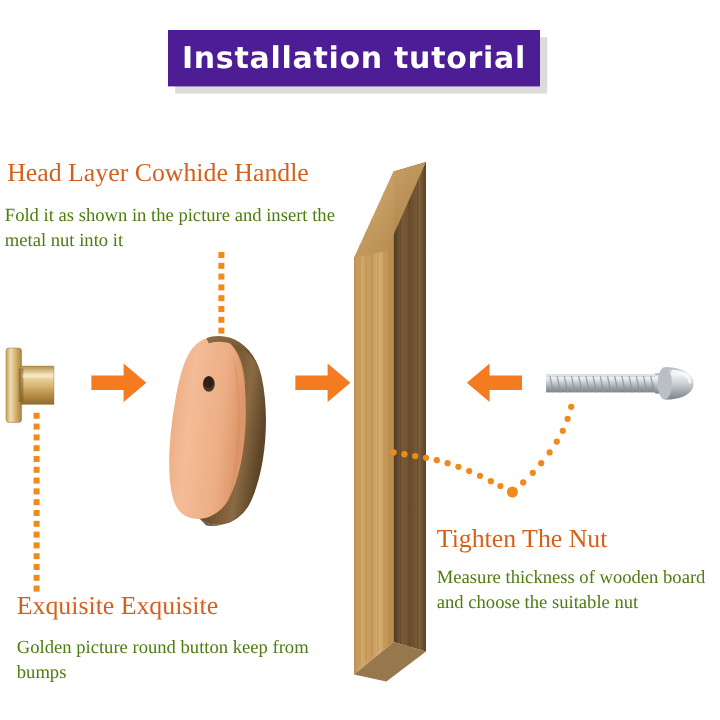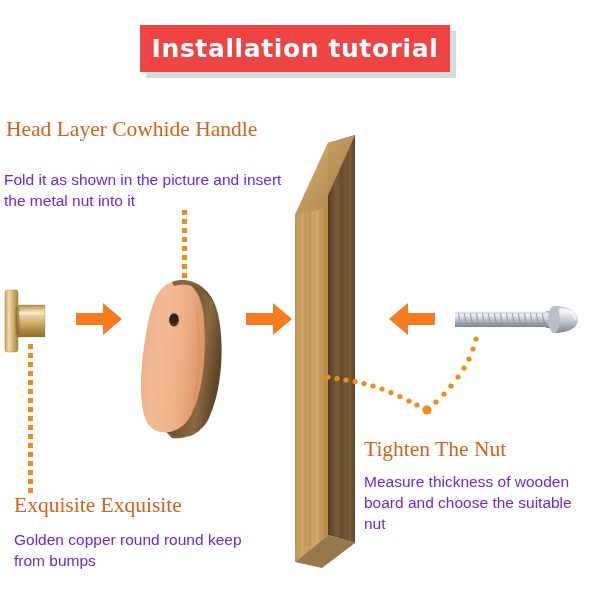--- a/index.html
+++ b/index.html
@@ -13,21 +13,21 @@
   }
   #stage{position:relative;width:600px;height:600px;overflow:hidden;background:#fff;}
 
   
   .banner-shadow{
     position:absolute;left:146px;top:31px;width:310px;height:47px;
     background:#bdbdbd;opacity:.55;
   }
   .banner{
     position:absolute;left:140px;top:25px;width:310px;height:47px;
-    background:#ef4444;
+    background:#4c1d95;
     display:flex;align-items:center;justify-content:center;
   }
   .banner-text{
     font-family:"DejaVu Sans", sans-serif;
     font-weight:bold;
     font-size:25px;
     letter-spacing:.6px;
     color:#ffffff;
     white-space:nowrap;
     line-height:1;
@@ -37,27 +37,27 @@
   .head{
     position:absolute;
     color:#D4601C;
     font-size:21.5px;
     font-family:"Liberation Serif", serif;
     white-space:nowrap;
     line-height:1.1;
   }
   .body-txt{
     position:absolute;
-    color:#6d28d9;
+    color:#4d7c0f;
     font-size:15.5px;
-    font-family:Liberation Sans, sans-serif;
+    font-family:Liberation Serif, serif;
     line-height:1.35;
   }
 
-  #t1-head{left:6px;top:118px;}
+  #t1-head{left:6px;top:133px;}
   #t1-body{left:4px;top:170px;width:290px;}
 
   #t2-head{left:14px;top:494px;}
   #t2-body{left:14px;top:530px;width:250px;}
 
   #t3-head{left:364px;top:438px;}
   #t3-body{left:364px;top:452px;width:232px;margin-top:20px;}
 
   
   .dots{position:absolute;}
@@ -319,18 +319,18 @@
       <circle cx="149" cy="27" r="2.6"></circle>
       <circle cx="153" cy="17" r="2.6"></circle>
       <circle cx="156" cy="7" r="2.6"></circle>
     </g>
   </svg>
 
   <div class="head" id="t1-head">Head Layer Cowhide Handle</div>
   <div class="body-txt" id="t1-body">Fold it as shown in the picture and insert the metal nut into it</div>
 
   <div class="head" id="t2-head">Exquisite Exquisite</div>
-  <div class="body-txt" id="t2-body">Golden copper round round keep from bumps</div>
+  <div class="body-txt" id="t2-body">Golden picture round button keep from bumps</div>
 
   <div class="head" id="t3-head">Tighten The Nut</div>
   <div class="body-txt" id="t3-body">Measure thickness of wooden board and choose the suitable nut</div>
 
 </div>
 
 </body></html>

